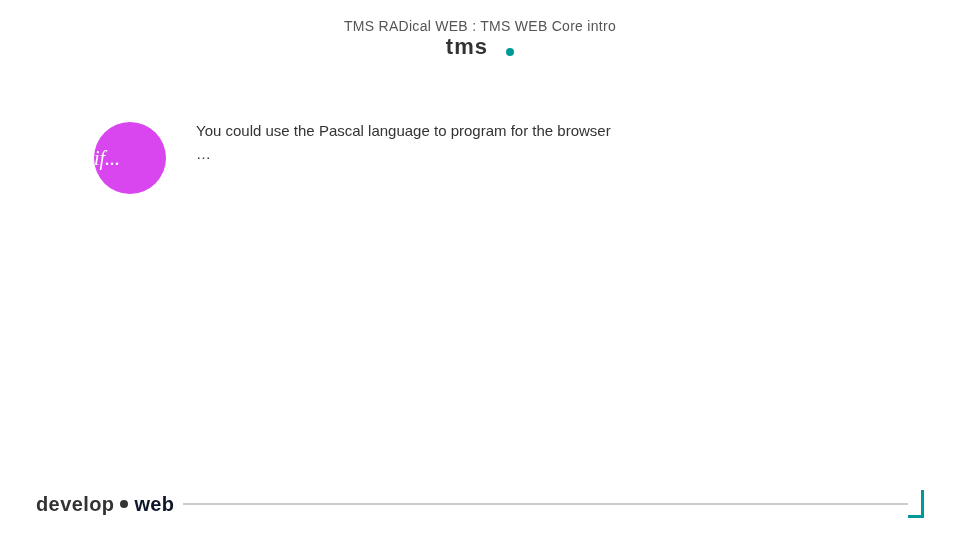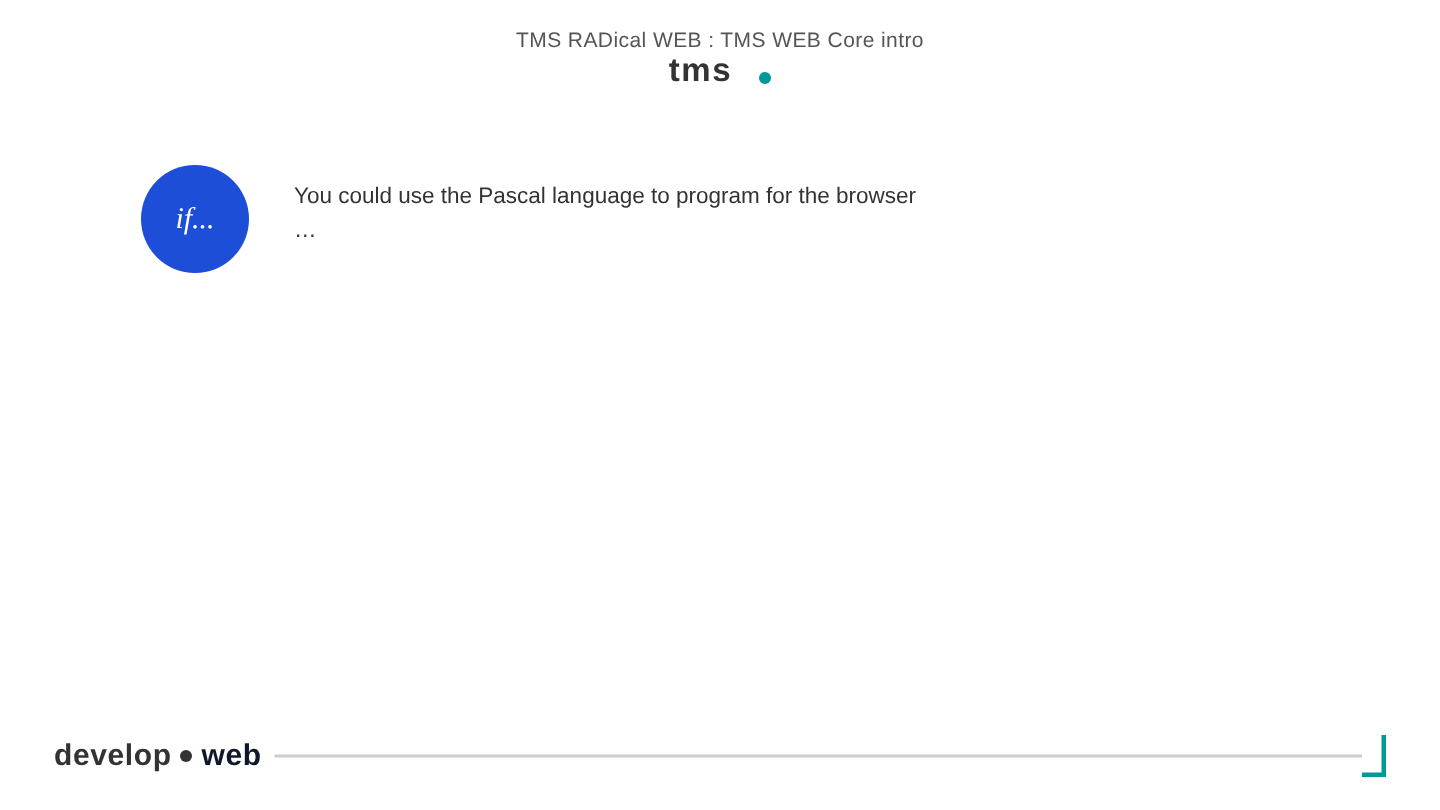--- a/index.html
+++ b/index.html
@@ -83,29 +83,29 @@
       font-size: 52px;
       font-weight: bold;
       color: #555555;
       font-style: italic;
       line-height: 1;
       z-index: 2;
     }
 
     .what-if-circle {
       position: absolute;
-      top: 0;
+      top: 12px;
       right: 0;
       width: 72px;
       height: 72px;
-      background: #1d4ed8;
+      background: #d946ef;
       border-radius: 50%;
       display: flex;
       align-items: center;
-      justify-content: center;
+      justify-content: flex-start;
       z-index: 1;
     }
 
     .what-if-circle-text {
       font-family: Georgia, 'Times New Roman', serif;
       font-size: 20px;
       color: #ffffff;
       font-style: italic;
       font-weight: normal;
     }

